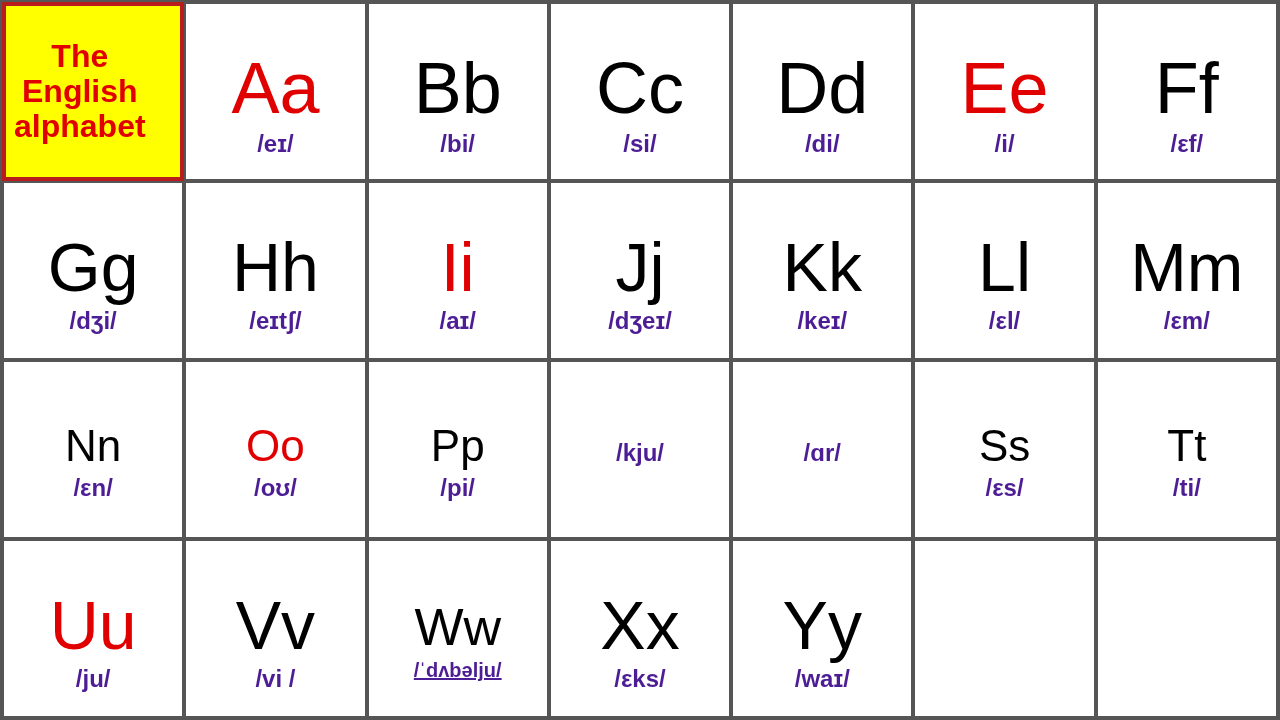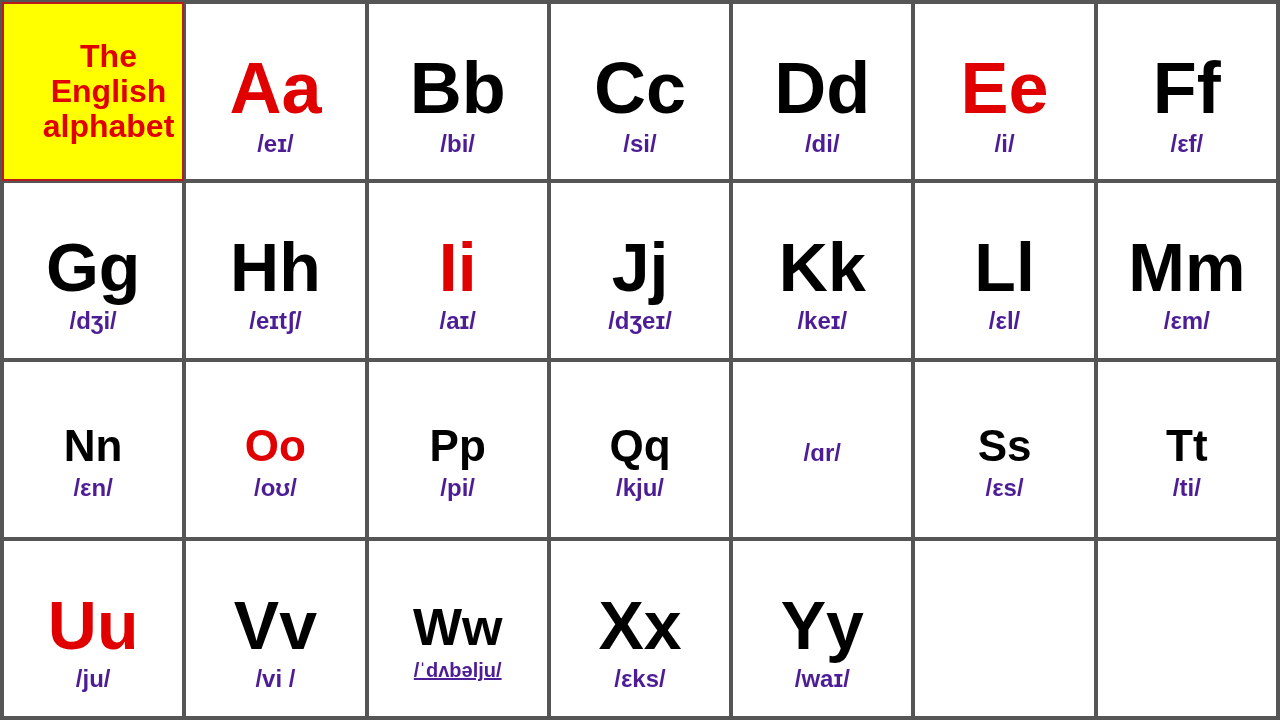--- a/index.html
+++ b/index.html
@@ -29,44 +29,44 @@
       border: 2px solid #555;
       display: flex;
       flex-direction: column;
       align-items: center;
       justify-content: center;
       padding: 8px 4px;
     }
 
     .cell-letter {
       font-size: 72px;
-      font-weight: 700;
+      font-weight: 400;
       line-height: 1;
       color: #000;
       margin-top: 26px;
     }
 
     .cell-letter.red {
       color: #e00000;
     }
 
     .cell-phonetic {
       font-size: 24px;
       font-weight: 700;
       color: #4c1d95;
       margin-top: 6px;
       font-family: Arial, sans-serif;
     }
 
     .title-cell {
       background-color: #ffff00;
-      border: 2px solid #b91c1c;
+      border: 4px solid #b91c1c;
       display: flex;
       align-items: center;
-      justify-content: flex-end;
+      justify-content: flex-start;
       padding: 8px;
     }
 
     .title-text {
       font-size: 32px;
       font-weight: 900;
       color: #e00000;
       text-align: center;
       line-height: 1.1;
     }
@@ -155,21 +155,20 @@
   </div>
   <div class="cell row3">
     <span class="cell-letter red">Oo</span>
     <span class="cell-phonetic">/oʊ/</span>
   </div>
   <div class="cell row3">
     <span class="cell-letter">Pp</span>
     <span class="cell-phonetic">/pi/</span>
   </div>
   <div class="cell row3">
-    <span class="cell-letter">Qq</span>
     <span class="cell-phonetic">/kju/</span>
   </div>
   <div class="cell row3">
     <span class="cell-phonetic">/ɑr/</span>
   </div>
   <div class="cell row3">
     <span class="cell-letter">Ss</span>
     <span class="cell-phonetic">/εs/</span>
   </div>
   <div class="cell row3">

